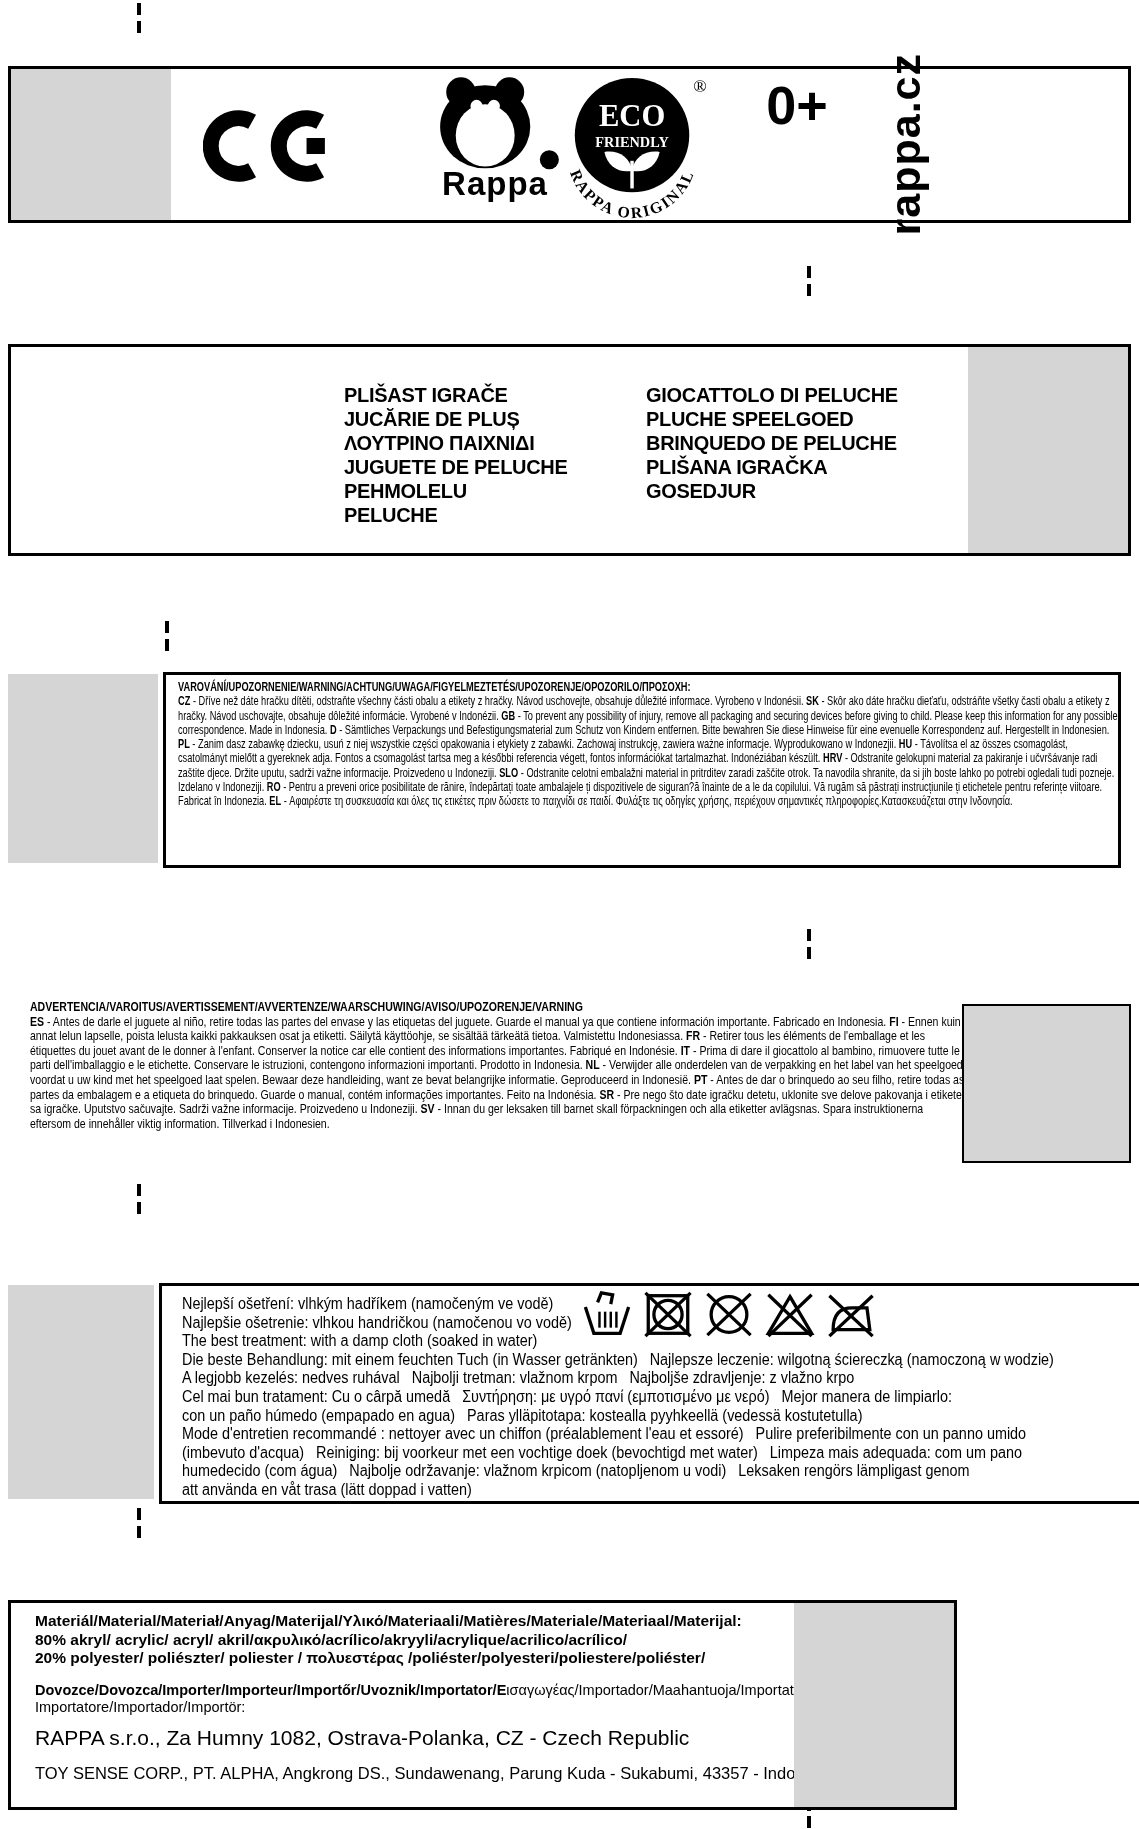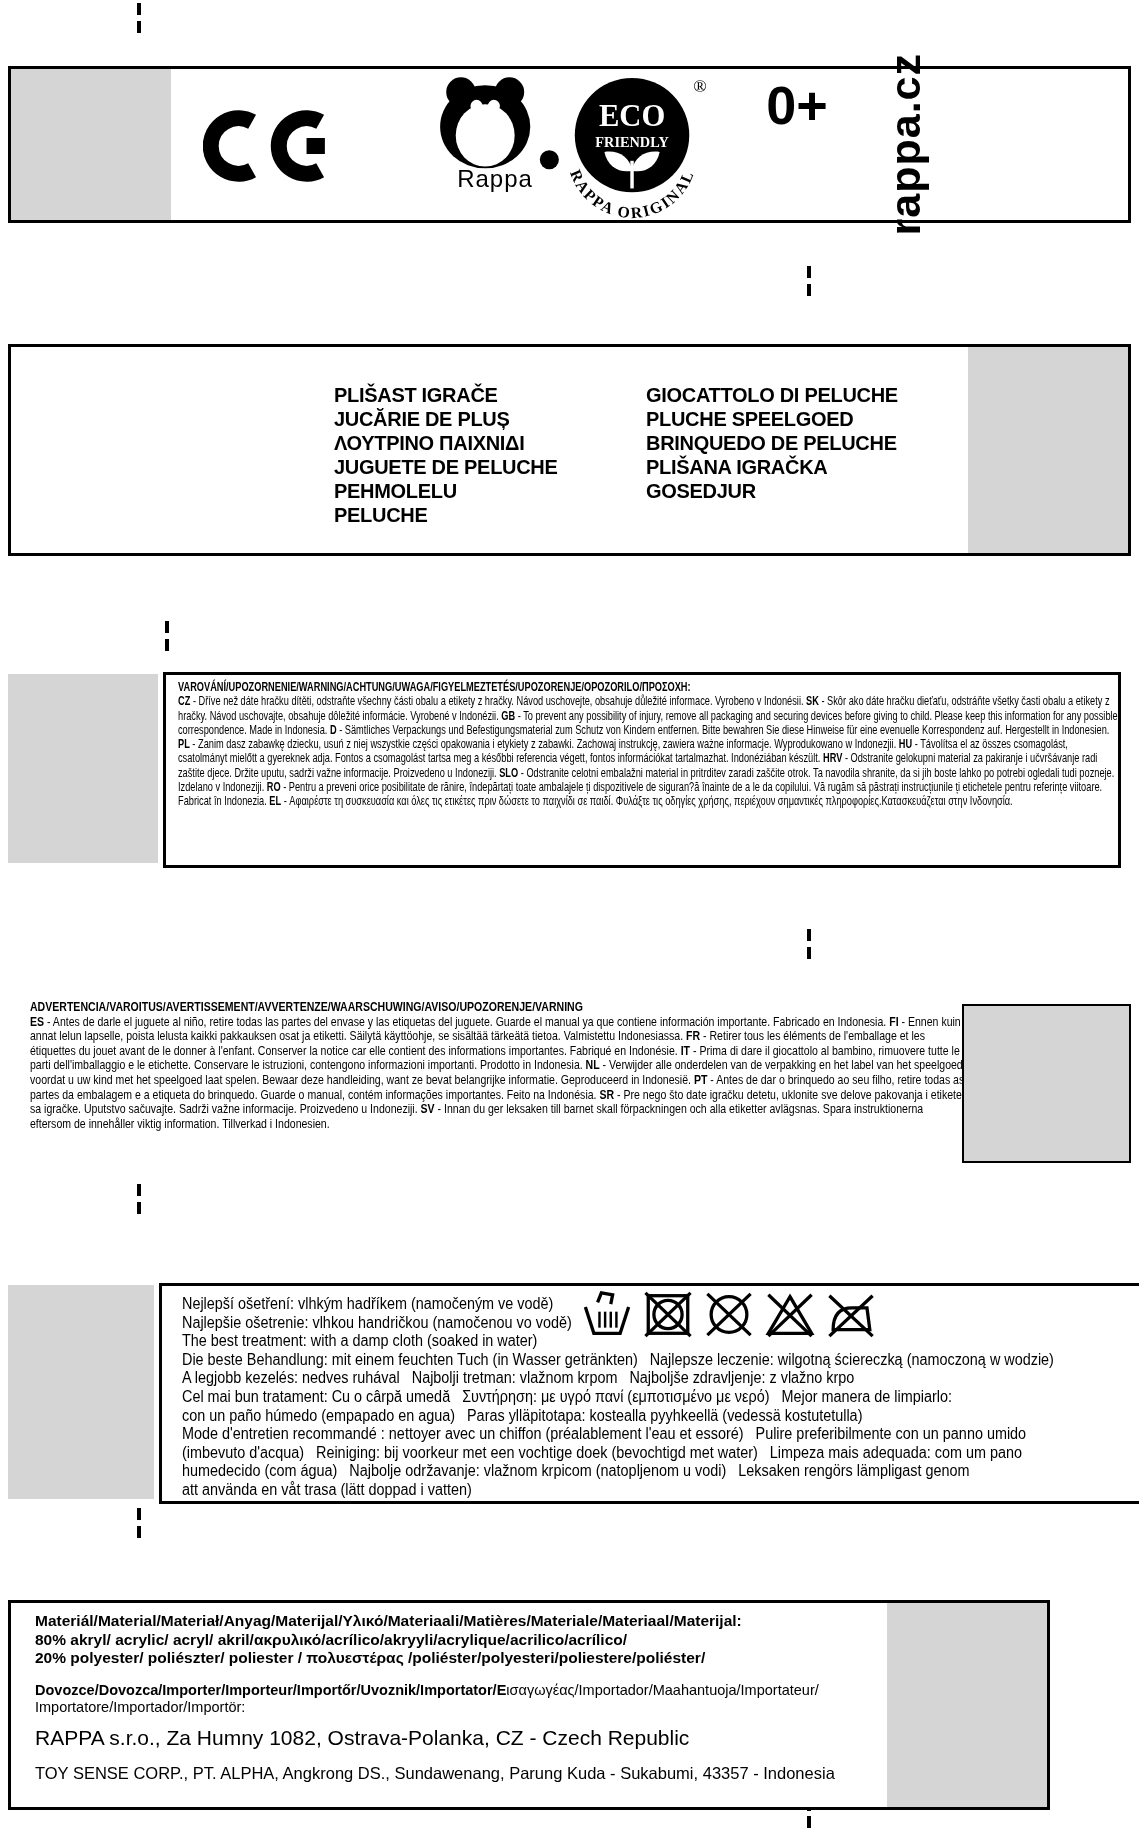--- a/index.html
+++ b/index.html
@@ -4,21 +4,21 @@
 <style>
   html,body{margin:0;padding:0;background:#fff;}
   .page{position:relative;width:1139px;height:1829px;background:#fff;
         font-family:"Liberation Sans", sans-serif;color:#000;overflow:hidden;}
   .box{position:absolute;border:3px solid #000;box-sizing:border-box;background:#fff;}
   .grayfill{position:absolute;background:#d5d5d5;}
   .mark{position:absolute;width:4px;height:12px;background:#000;}
   .abs{position:absolute;}
   
   .bear-wrap{position:absolute;left:398px;top:4px;width:172px;text-align:center;}
-  .bear-text{font-size:24px;font-weight:normal;letter-spacing:1px;margin-top:-12px;}
+  .bear-text{font-size:33px;font-weight:bold;letter-spacing:1px;margin-top:-12px;}
   .age-wrap{position:absolute;left:688px;top:10px;width:196px;text-align:center;}
   .age-big{font-size:54px;font-weight:bold;line-height:52px;}
   .age-lines{font-size:15px;font-weight:bold;line-height:17px;margin-top:3px;}
   .site-wrap{position:absolute;left:858px;top:0;width:72px;height:151px;
              display:flex;align-items:center;justify-content:center;}
   .site-text{writing-mode:vertical-rl;transform:rotate(180deg);
              font-size:43px;font-weight:bold;letter-spacing:1px;}
   
   .pncol{position:absolute;top:36px;}
   .pncol > div{font-size:20px;font-weight:bold;line-height:24px;white-space:nowrap;letter-spacing:-0.3px;}
@@ -106,21 +106,21 @@
       <div class="age-big">0+</div>
     </div>
 
     <div class="site-wrap">
       <span class="site-text">rappa.cz</span>
     </div>
   </div>
 
   <div class="box" style="left:8px;top:344px;width:1123px;height:212px;">
     <div class="grayfill" style="right:0;top:0;bottom:0;width:160px;"></div>
-    <div class="pncol" style="left:323px;">
+    <div class="pncol" style="left:333px;">
         <div>PLIŠAST IGRAČE</div>
         <div>JUCĂRIE DE PLUȘ</div>
         <div>ΛΟΥΤΡΙΝΟ ΠΑΙΧΝΙΔΙ</div>
         <div>JUGUETE DE PELUCHE</div>
         <div>PEHMOLELU</div>
         <div>PELUCHE</div>
       </div>
     <div class="pncol" style="left:635px;">
         <div>GIOCATTOLO DI PELUCHE</div>
         <div>PLUCHE SPEELGOED</div>
@@ -187,21 +187,21 @@
         <div>A legjobb kezelés: nedves ruhával   Najbolji tretman: vlažnom krpom   Najboljše zdravljenje: z vlažno krpo</div>
         <div>Cel mai bun tratament: Cu o cârpă umedă   Συντήρηση: με υγρό πανί (εμποτισμένο με νερό)   Mejor manera de limpiarlo:</div>
         <div>con un paño húmedo (empapado en agua)   Paras ylläpitotapa: kostealla pyyhkeellä (vedessä kostutetulla)</div>
         <div>Mode d'entretien recommandé : nettoyer avec un chiffon (préalablement l'eau et essoré)   Pulire preferibilmente con un panno umido</div>
         <div>(imbevuto d'acqua)   Reiniging: bij voorkeur met een vochtige doek (bevochtigd met water)   Limpeza mais adequada: com um pano</div>
         <div>humedecido (com água)   Najbolje održavanje: vlažnom krpicom (natopljenom u vodi)   Leksaken rengörs lämpligast genom</div>
         <div>att använda en våt trasa (lätt doppad i vatten)</div>
       </div>
   </div>
 
-  <div class="box" style="left:8px;top:1600px;width:1042px;height:210px;padding:9px 0 0 24px;overflow:hidden;">
+  <div class="box" style="left:8px;top:1600px;width:949px;height:210px;padding:9px 0 0 24px;overflow:hidden;">
     <div class="grayfill" style="right:0;top:0;bottom:0;width:160px;"></div>
     <div class="mats">
         <div>Materiál/Material/Materiał/Anyag/Materijal/Υλικό/Materiaali/Matières/Materiale/Materiaal/Materijal:</div>
         <div>80% akryl/ acrylic/ acryl/ akril/ακρυλικό/acrílico/akryyli/acrylique/acrilico/acrílico/</div>
         <div>20% polyester/ poliészter/ poliester / πολυεστέρας /poliéster/polyesteri/poliestere/poliéster/</div>
       </div>
     <div class="spacer14"></div>
     <div class="imp-head">
       <span><span class="bseg">Dovozce/Dovozca/Importer/Importeur/Importőr/Uvoznik/Importator/E</span><span>ισαγωγέας/Importador/Maahantuoja/Importateur/</span></span><br>
       <span>Importatore/Importador/Importör:</span>

